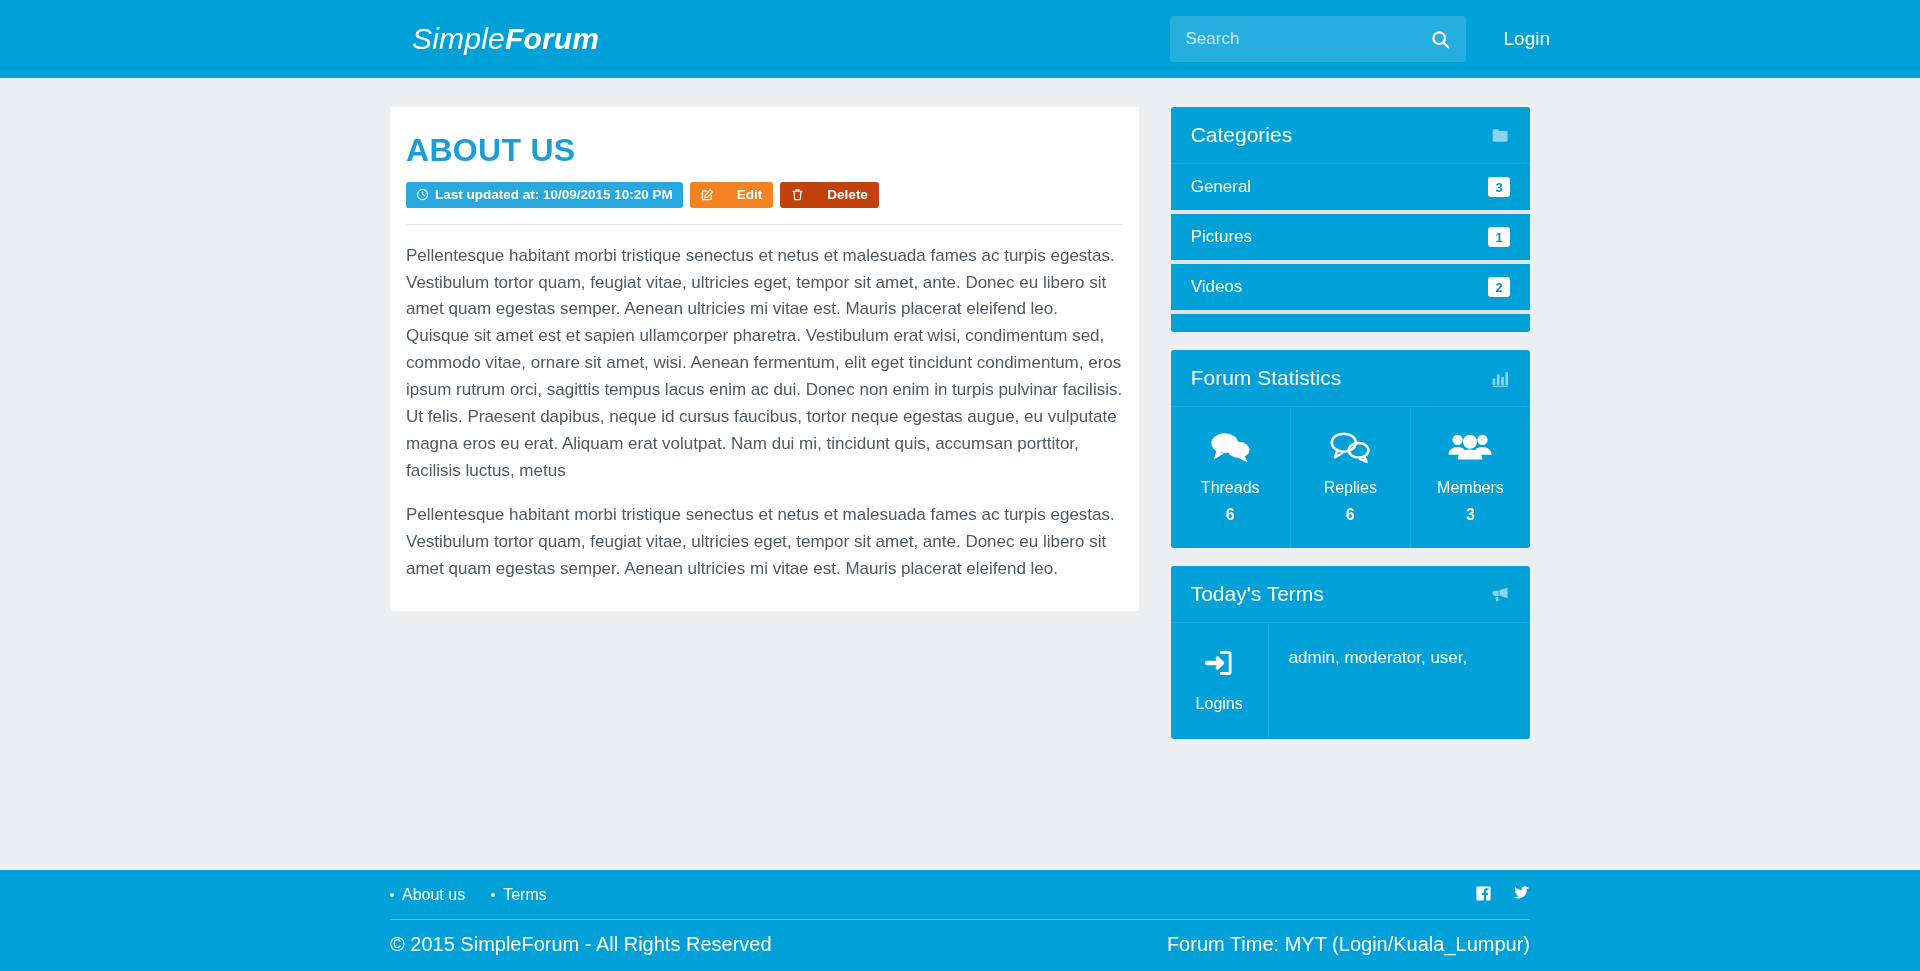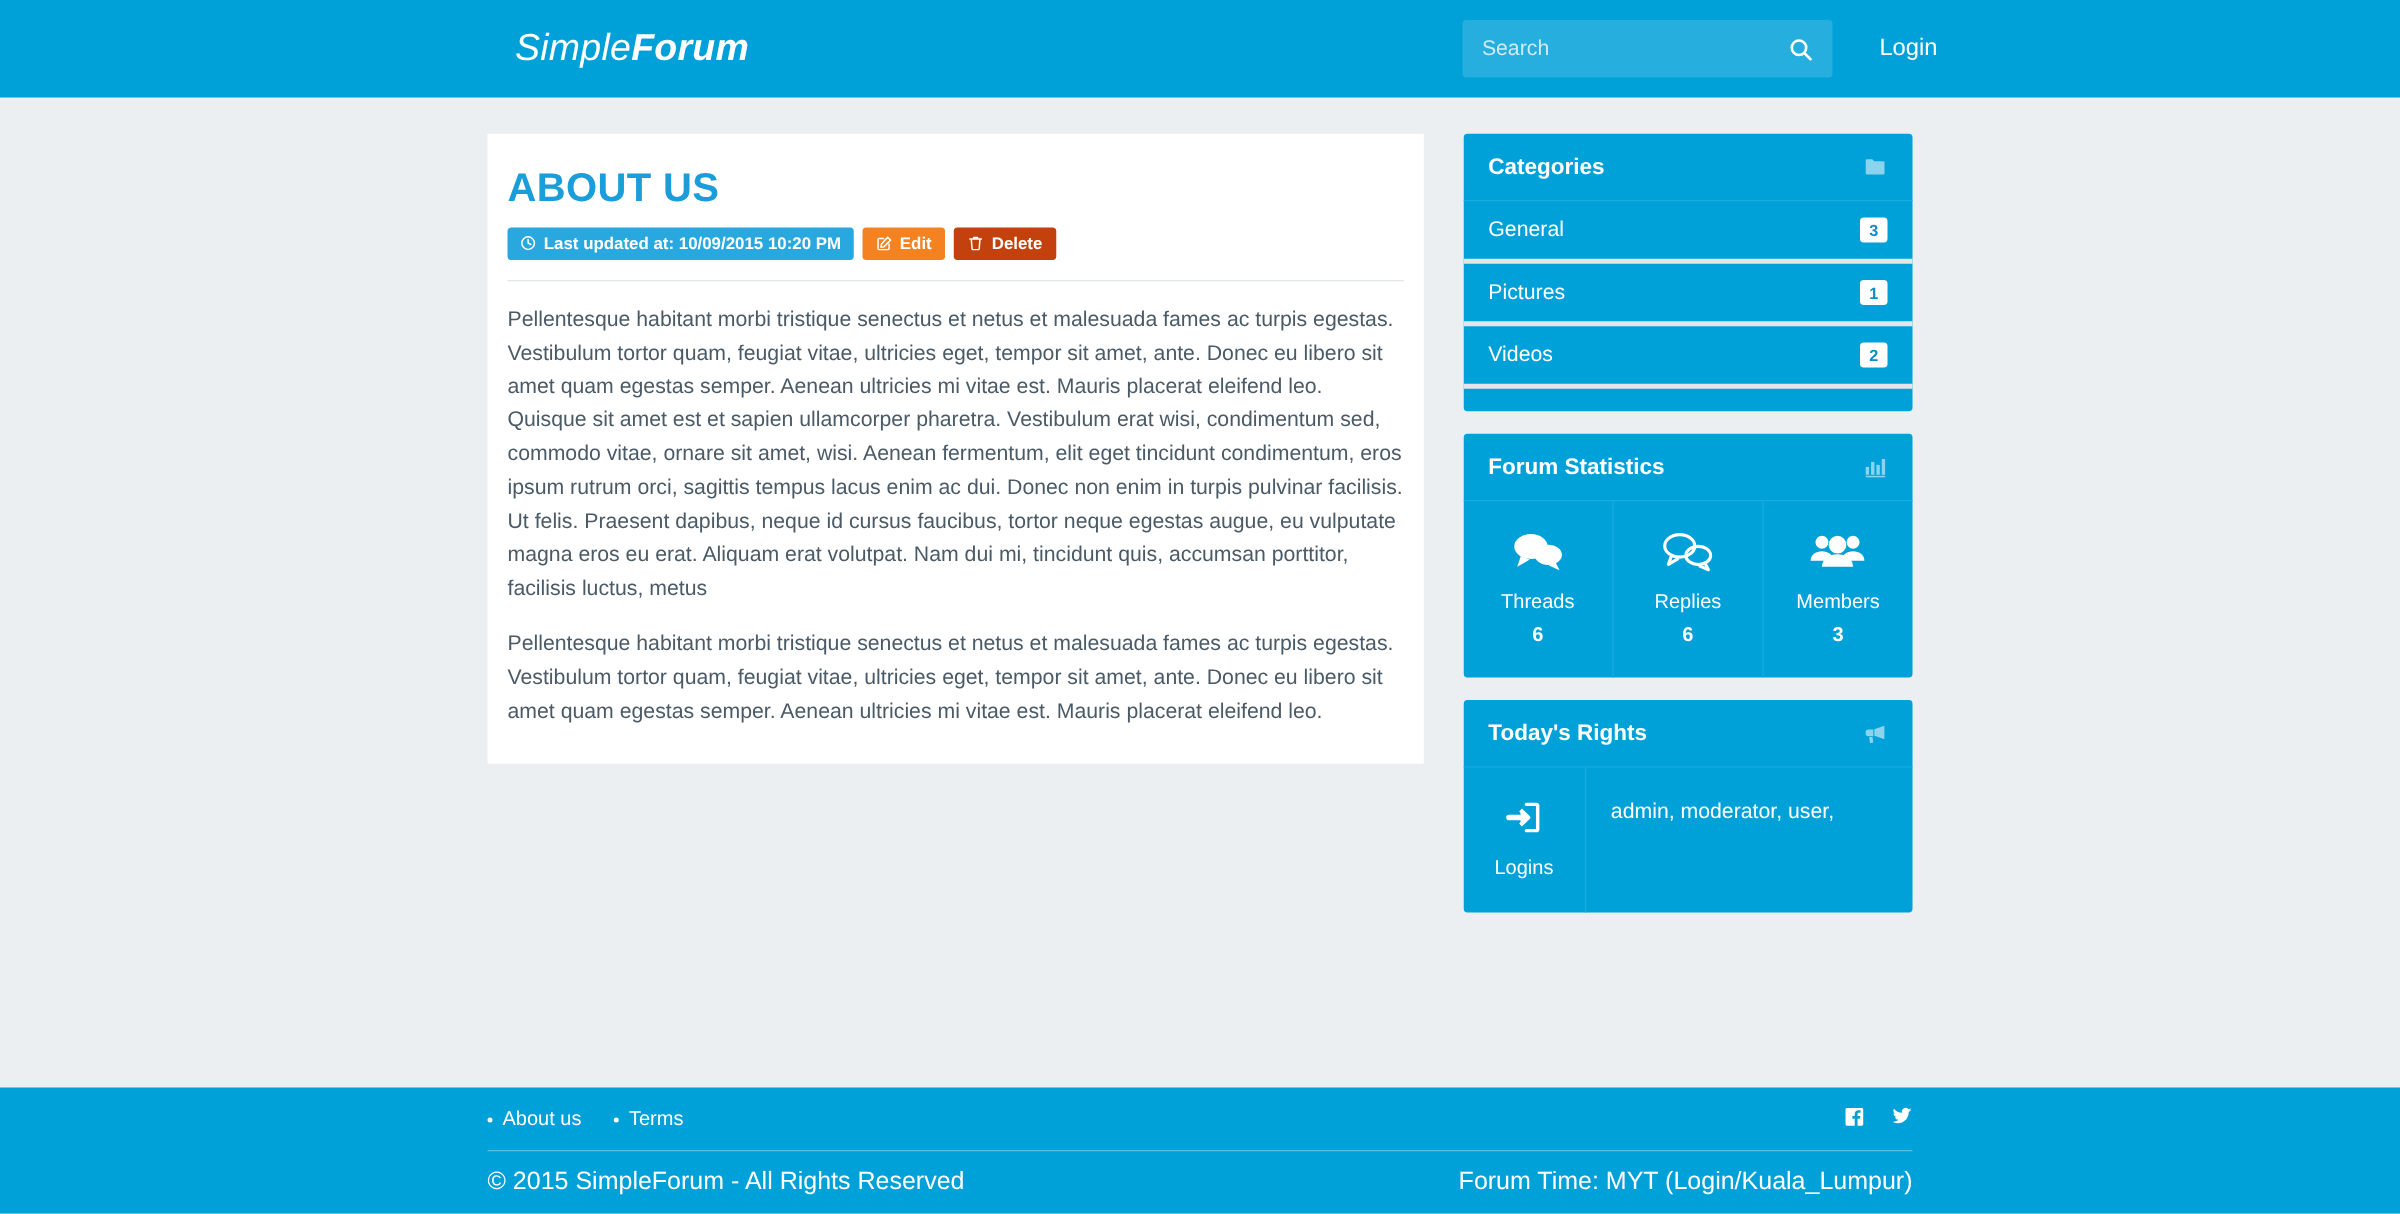--- a/index.html
+++ b/index.html
@@ -70,40 +70,40 @@
     display: flex; align-items: center; gap: 7px;
     border-bottom: 1px solid #e3e6e8; padding-bottom: 16px; margin-bottom: 18px;
   }
   .badge-updated {
     background: #29a8df; color: #fff; font-size: 13.5px; font-weight: 700;
     padding: 6px 10px; border-radius: 3px; display: inline-flex;
     align-items: center; gap: 6px; white-space: nowrap; line-height: 1;
   }
   .btn {
     border: 0; border-radius: 3px; color: #fff; font-size: 13.5px; font-weight: 700;
-    padding: 6px 11px; display: inline-flex; align-items: center; gap: 6px;
+    padding: 6px 11px; display: inline-flex; align-items: center; gap: 23px;
     cursor: pointer; line-height: 1; font-family: "Liberation Sans", sans-serif;
     white-space: nowrap;
   }
   .btn-edit { background: #f58220; }
   .btn-delete { background: #c2410c; }
 
   .article-p {
     color: #4a5a66; font-size: 17px; line-height: 1.58; margin: 0 0 18px 0;
     text-align: left;
   }
   .article-p:last-child { margin-bottom: 0; }
 
   
   .panel { background: #00a0d8; border-radius: 3px; margin-bottom: 18px; color:#fff; }
   .panel-head {
     display: flex; align-items: center; justify-content: space-between;
     padding: 16px 20px; border-bottom: 1px solid #1aaade;
   }
-  .panel-title { font-size: 18px; font-weight: 700; text-align: center; }
+  .panel-title { font-size: 21px; font-weight: 400; text-align: center; }
   .panel-icon { opacity: .55; display: flex; align-items: center; }
 
   .cat-item {
     display: flex; align-items: center; justify-content: space-between;
     padding: 13px 20px; border-bottom: 4px solid #e5e5e5;
     color: #fff; font-size: 17px; text-decoration: none;
   }
   .cat-item:last-child { border-bottom: 0; padding-bottom: 14px; }
   .cat-count {
     background: #ffffff; color: #0d8ec4; font-size: 13px; font-weight: 700;
@@ -290,21 +290,21 @@
               </svg>
             </div>
             <div class="stat-label">Members</div>
             <div class="stat-value">3</div>
           </div>
         </div>
       </div>
 
       <div class="panel">
         <div class="panel-head">
-          <span class="panel-title">Today's Rights</span>
+          <span class="panel-title">Today's Terms</span>
           <span class="panel-icon">
             <svg width="20" height="20" viewBox="0 0 24 24" fill="#ffffff">
               <path d="M21 4.2v13l-9.6-3.4V7.6z"></path>
               <path d="M10.4 8H5.6A2.6 2.6 0 0 0 3 10.6v1.2A2.6 2.6 0 0 0 5.6 14.4h4.8z"></path>
               <path d="M6.4 15.2h3.2l.8 5.2-3.2.6z"></path>
             </svg>
           </span>
         </div>
         <div class="events-row">
           <div class="events-left">

